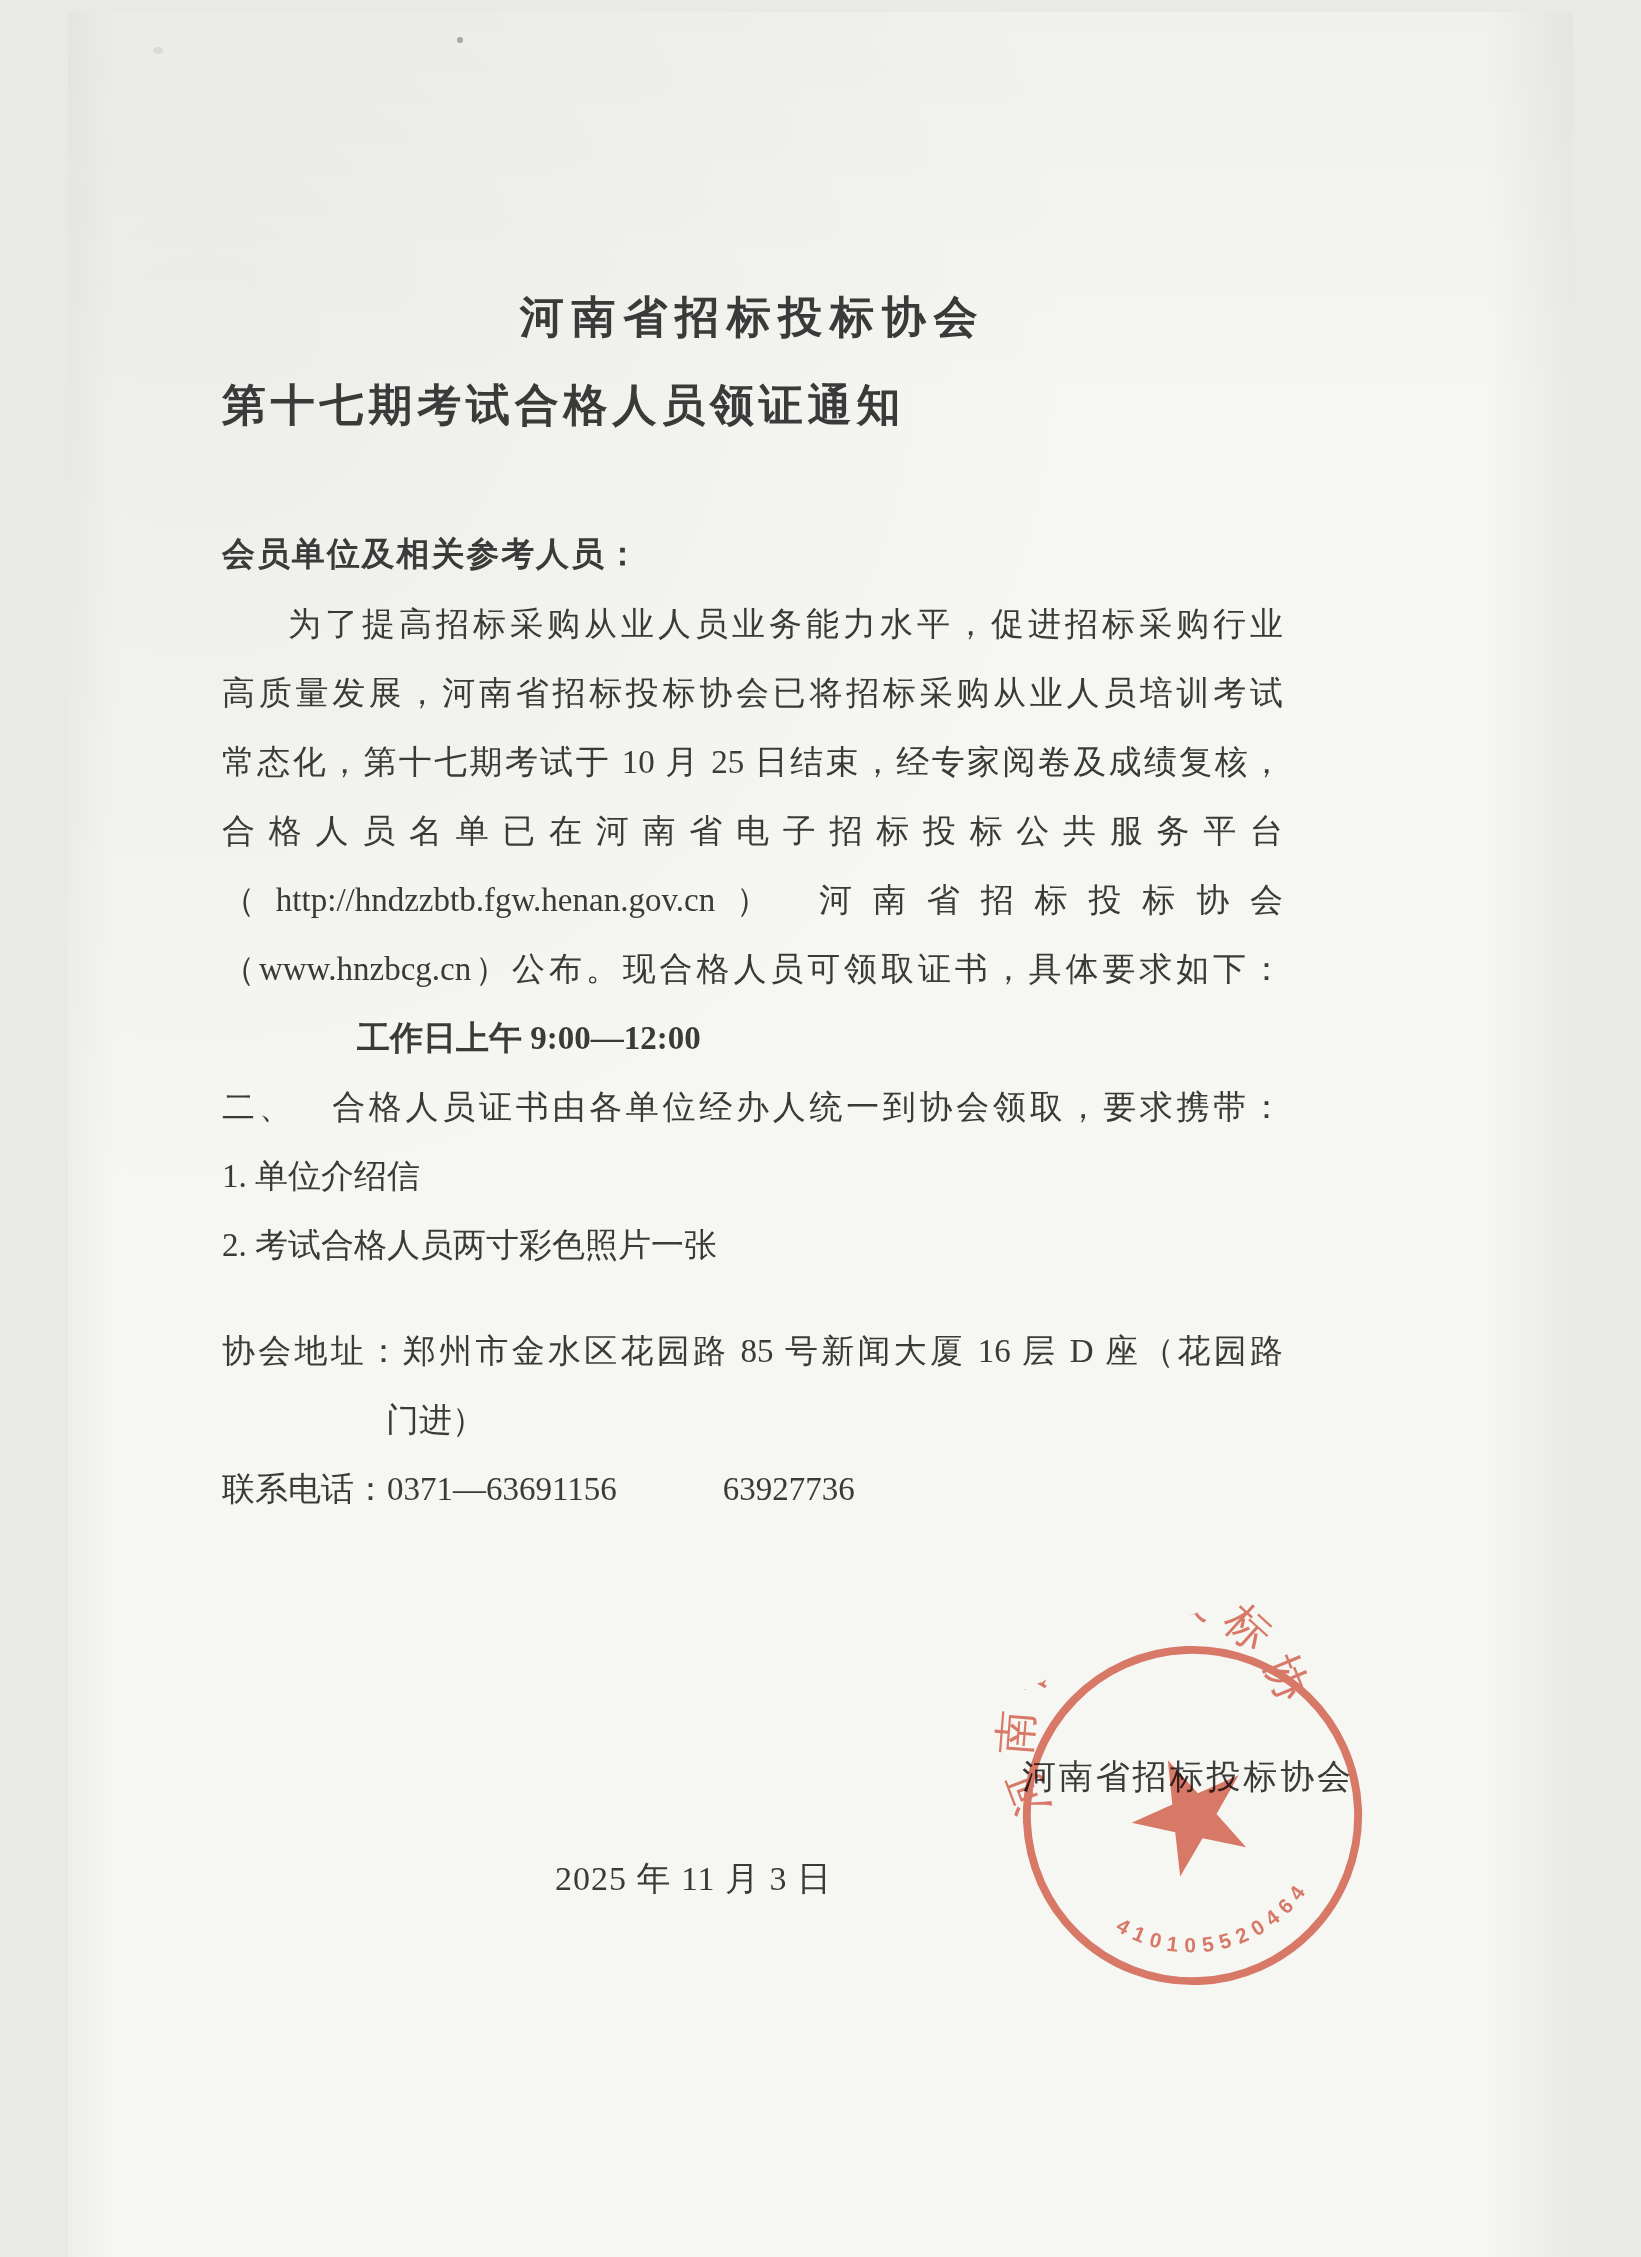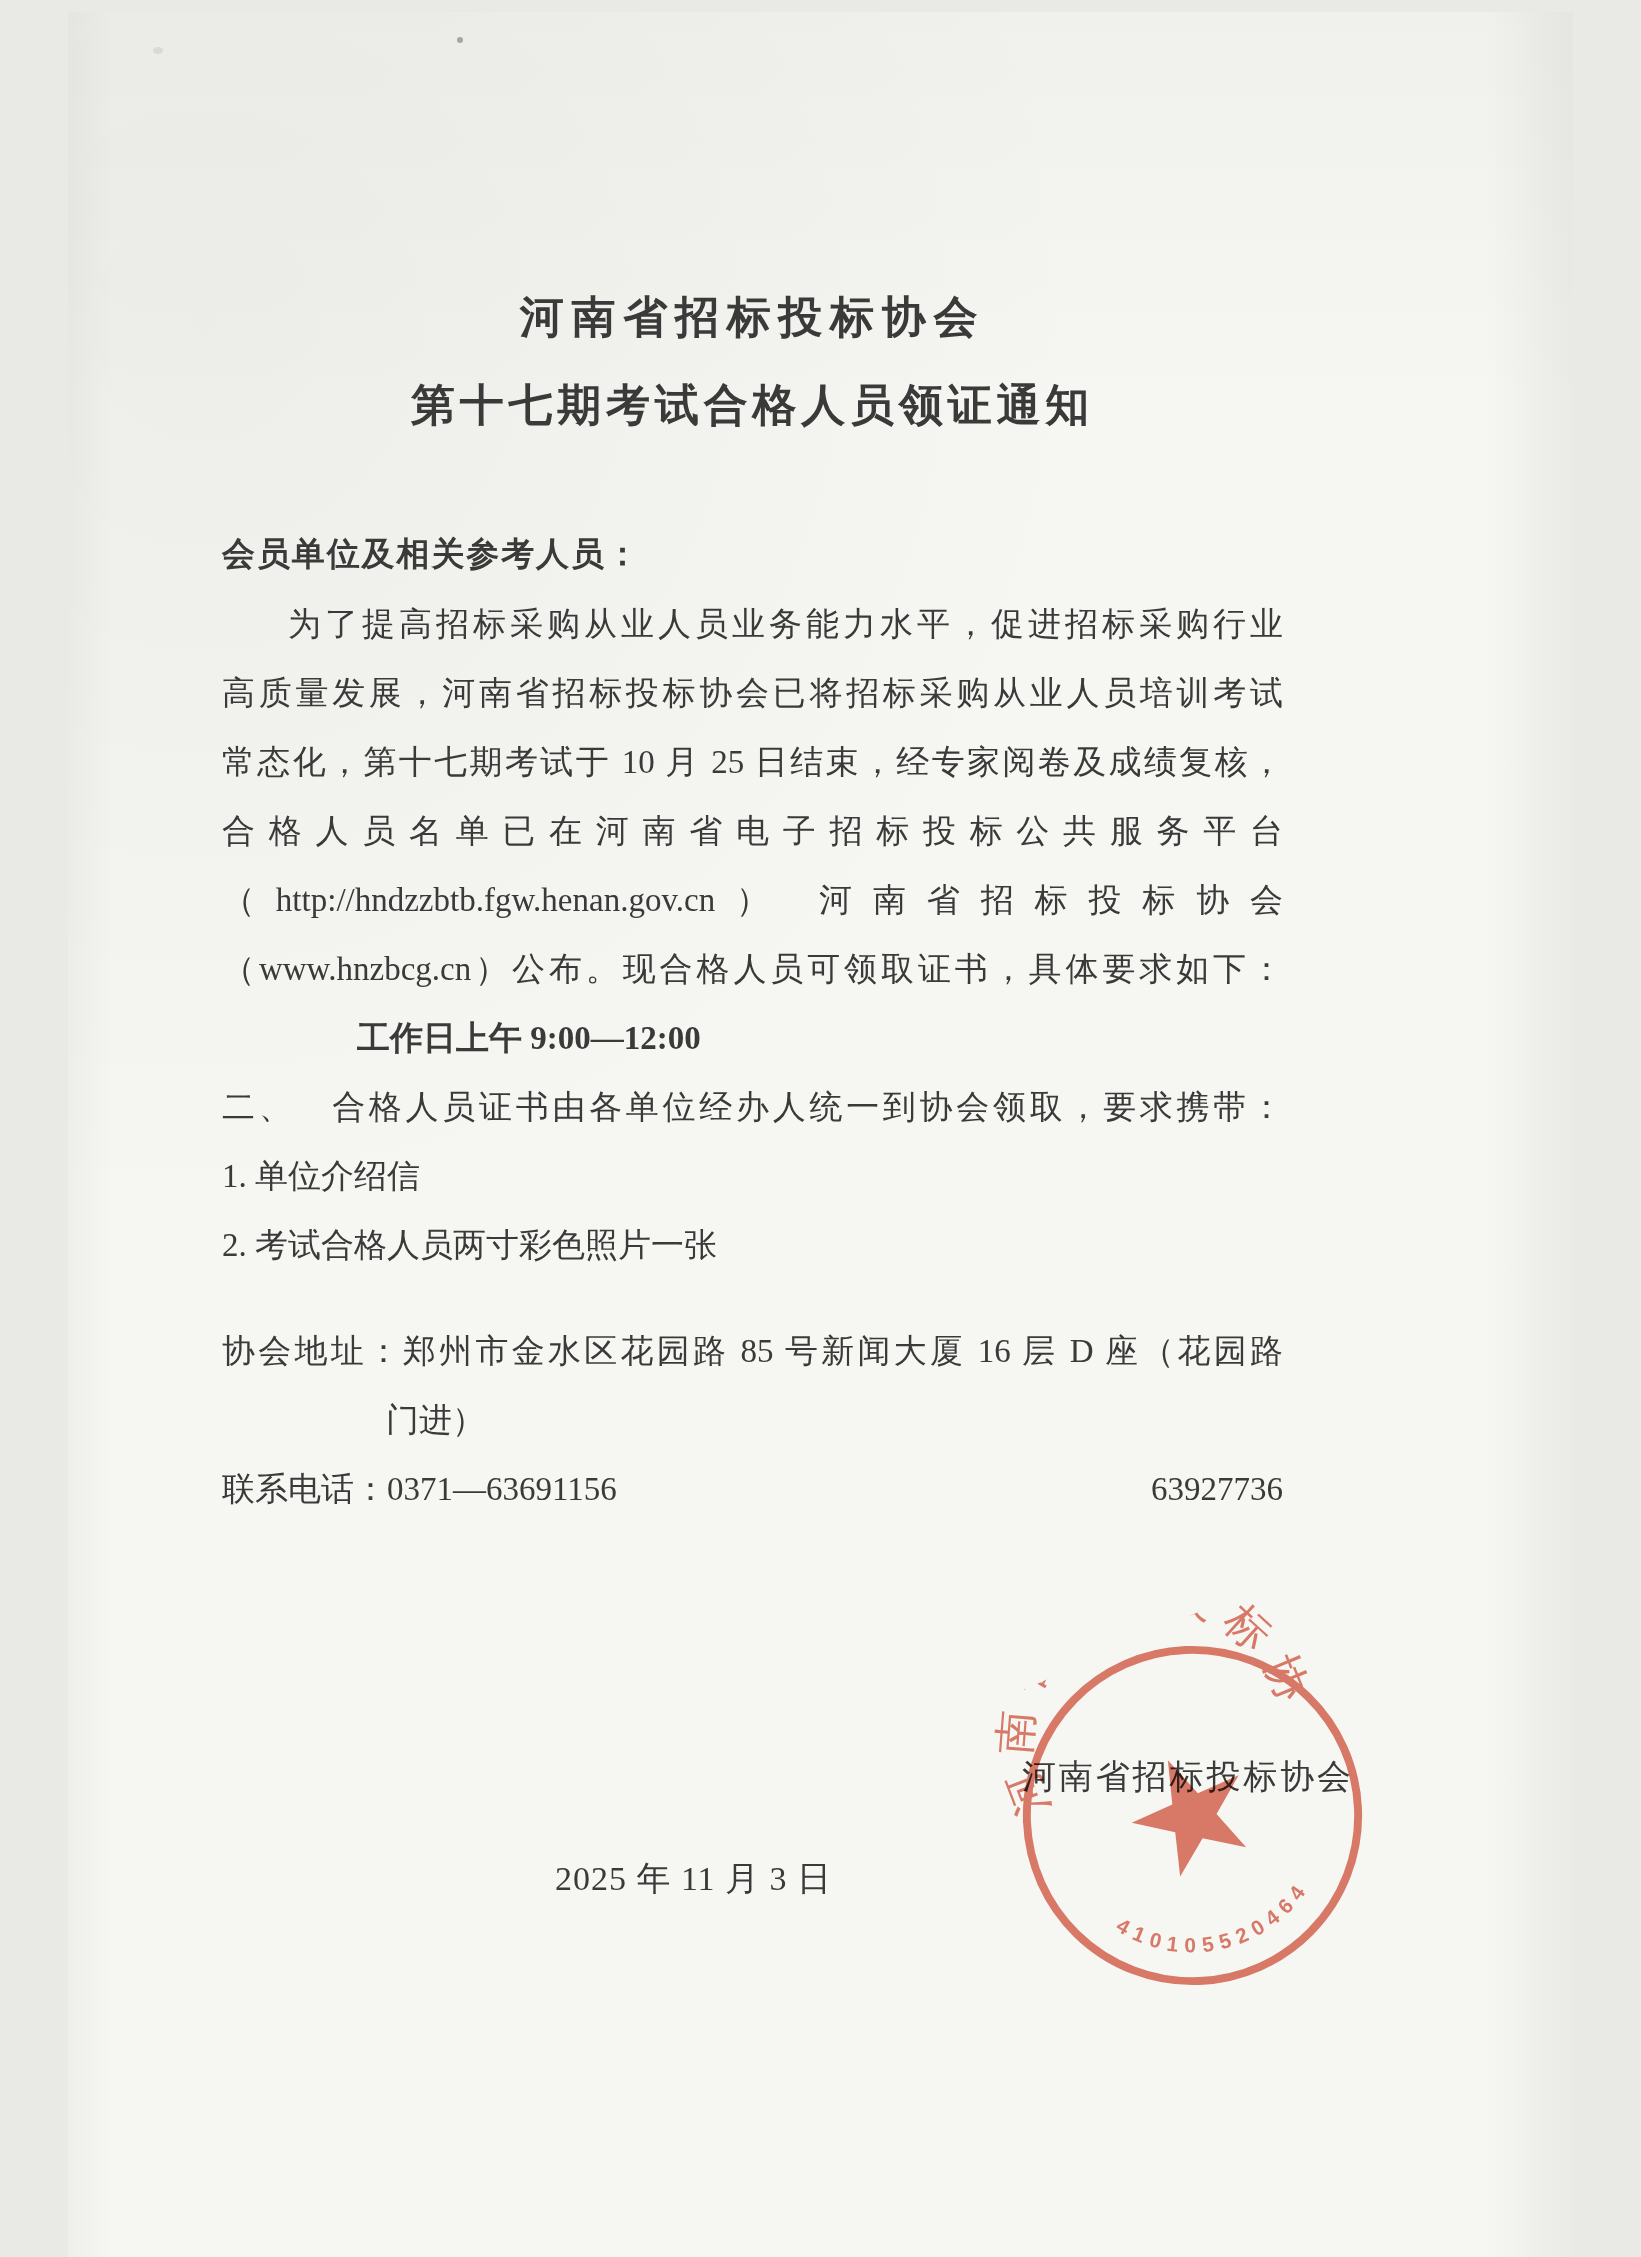--- a/index.html
+++ b/index.html
@@ -19,21 +19,21 @@
   }
   .doc{padding:0 290px 0 154px;}
   .title{
     margin:0;padding-top:278px;
     font-size:44px;line-height:56px;font-weight:600;
     letter-spacing:7.7px;text-align:center;
   }
   .subtitle{
     margin:32px 0 0 0;
     font-size:44px;line-height:56px;font-weight:600;
-    letter-spacing:4.8px;text-align:center;
+    letter-spacing:4.8px;text-align:left;
   }
   .salutation{
     margin-top:100px;
     font-size:33px;font-weight:bold;line-height:41px;
     letter-spacing:1.9px;
   }
   .para{margin-top:15.4px;}
   .bline{
     font-size:33px;line-height:69px;height:69px;
     white-space:nowrap;
@@ -41,21 +41,21 @@
   .stretch{
     white-space:normal;
     text-align:justify;
     text-align-last:justify;
     -moz-text-align-last:justify;
   }
   .indent2{padding-left:66px;}
   .hours{display:flex;gap:92px;padding-left:135px;font-weight:bold;}
   .addr{margin-top:37px;}
   .hang{padding-left:164px;}
-  .phone{display:flex;gap:106px;justify-content:space-between;}
+  .phone{display:flex;gap:106px;}
   .sign-org{
     position:absolute;top:1744px;left:0;width:1286px;
     text-align:right;font-size:34px;line-height:42px;letter-spacing:2.9px;
   }
   .sign-date{
     position:absolute;top:1846px;left:0;width:1251px;
     text-align:center;font-size:34px;line-height:42px;letter-spacing:1px;
   }
   .stamp{
     position:absolute;left:941px;top:1620px;width:367px;height:367px;

